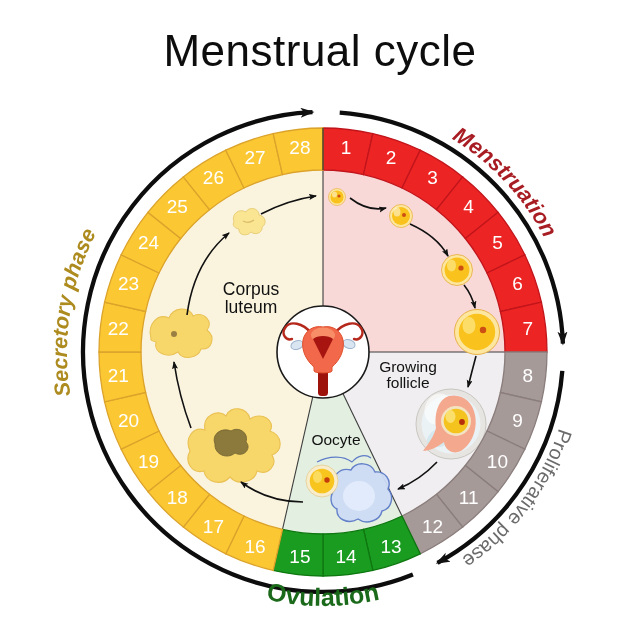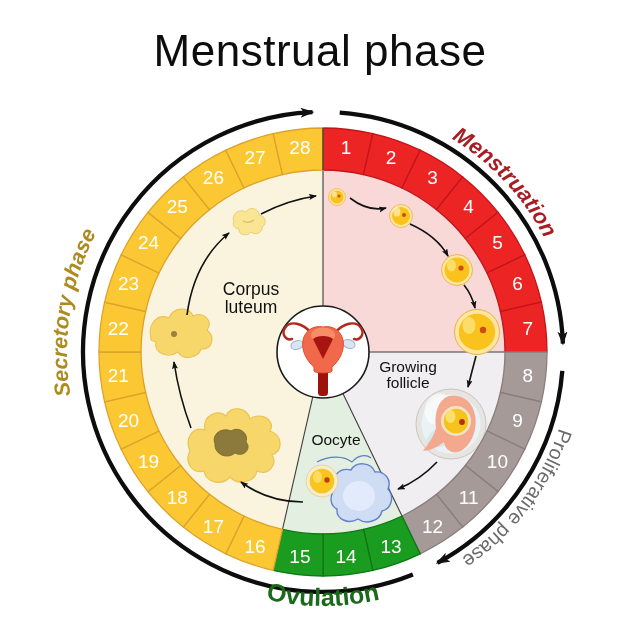--- a/index.html
+++ b/index.html
@@ -5,21 +5,21 @@
   html,body{margin:0;padding:0;width:640px;height:640px;background:#ffffff;overflow:hidden;}
   .canvas{position:relative;width:640px;height:640px;background:#ffffff;font-family:"Liberation Sans",sans-serif;}
   .title{position:absolute;top:26px;left:0;width:100%;text-align:center;font-size:44px;color:#0d0d0d;letter-spacing:.5px;}
   svg{position:absolute;left:0;top:0;}
   text{font-family:"Liberation Sans",sans-serif;}
 </style>
 </head>
 <body>
 
 <div class="canvas">
-  <div class="title">Menstrual phase</div>
+  <div class="title">Menstrual cycle</div>
   <svg id="diagram" width="640" height="640" viewBox="0 0 640 640">
       <defs>
         <marker id="arrowBig" markerWidth="18" markerHeight="14" refX="12" refY="5" orient="auto" markerUnits="userSpaceOnUse">
           <path d="M0,0 L14,5 L0,10 L3.5,5 Z" fill="#111111"></path>
         </marker>
         <marker id="arrowSm" markerWidth="10" markerHeight="8" refX="7" refY="3" orient="auto" markerUnits="userSpaceOnUse">
           <path d="M0,0 L8,3 L0,6 L1.5,3 Z" fill="#111111"></path>
         </marker>
         <path id="lblpath-menstruation" d="M349.0,104.4 A249,249 0 0 1 571.8,343.3" fill="none"></path>
         <path id="lblpath-proliferative" d="M568.6,386.5 A248,248 0 0 1 423.9,578.6" fill="none"></path>

